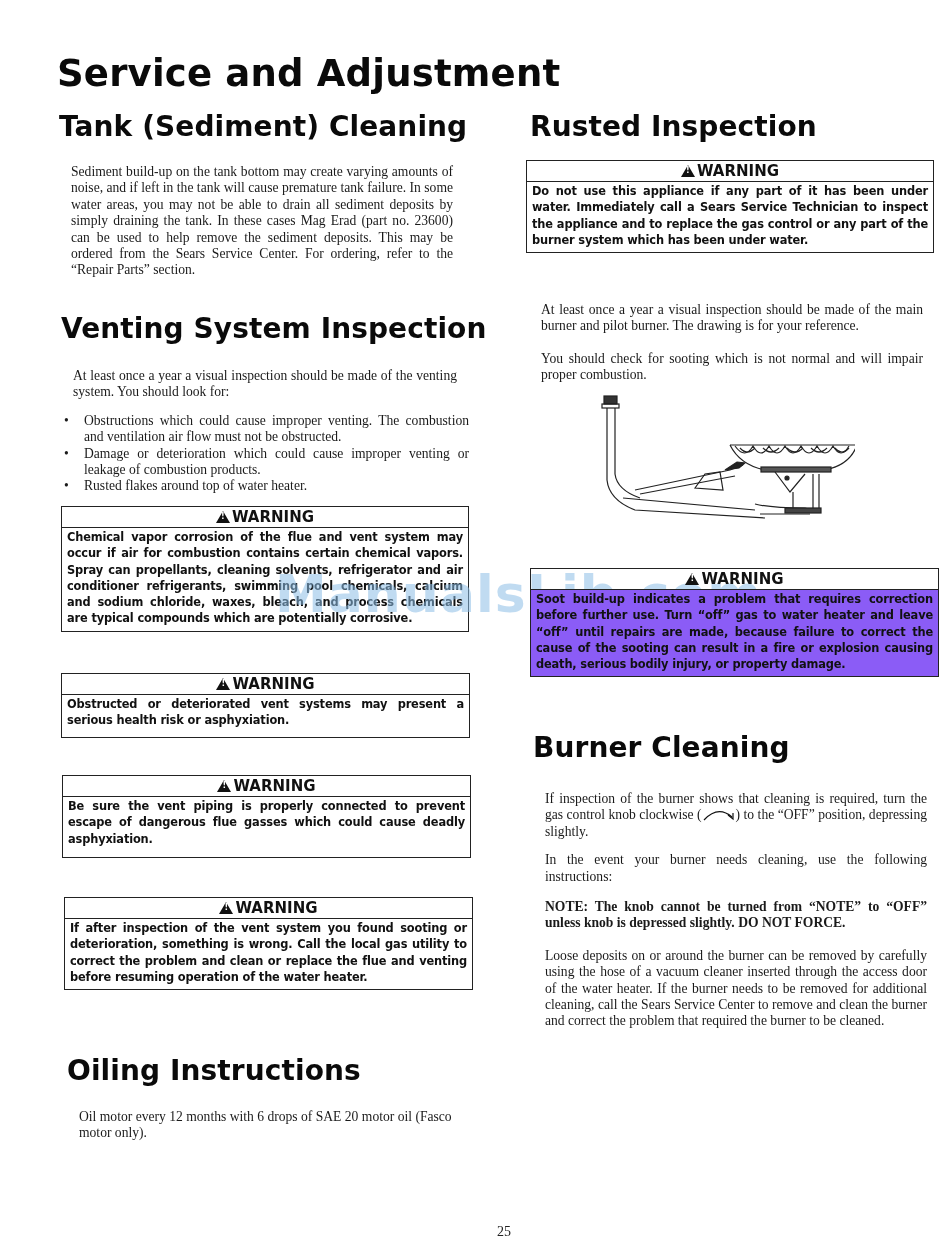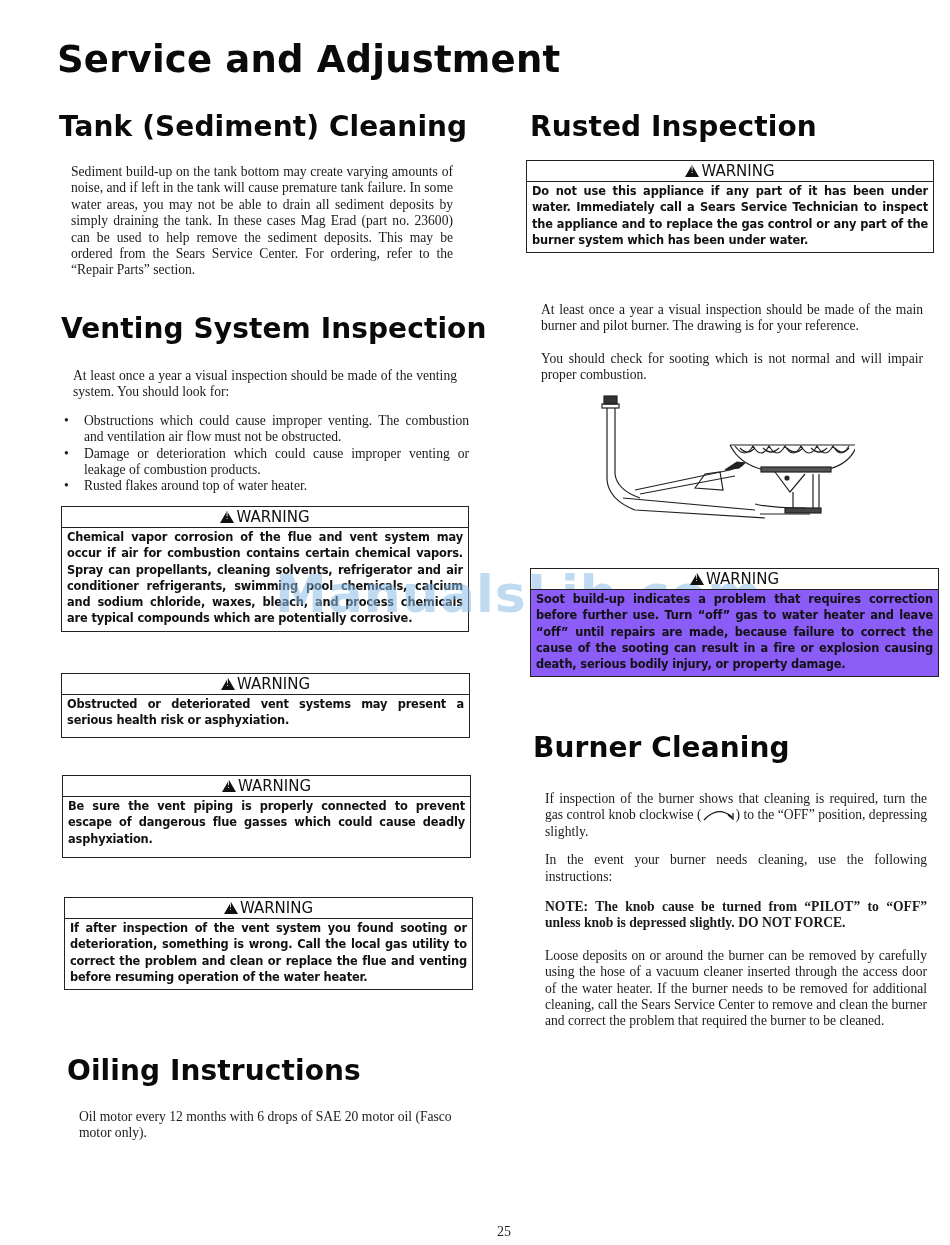--- a/index.html
+++ b/index.html
@@ -7,32 +7,32 @@
   .abs { position: absolute; }
   .h1 { font-family: "DejaVu Sans", sans-serif; font-weight: bold; font-size: 37px; letter-spacing: 0.2px; color: #0a0a0a; }
   .h2 { font-family: "DejaVu Sans", sans-serif; font-weight: bold; font-size: 28px; color: #0a0a0a; letter-spacing: 0.1px; }
   .body { font-family: "Liberation Serif", serif; font-size: 13.6px; line-height: 16.4px; color: #1a1a1a; text-align: justify; }
   .body p { margin: 12px; }
   .bold-note { font-weight: bold; }
   ul.bullets { margin: 0; padding: 0; list-style: none; }
   ul.bullets li { position: relative; padding-left: 23px; }
   ul.bullets li::before { content: "•"; position: absolute; left: 3px; top: 0; }
   .warn { border: 1.5px solid #222; background: #fff; }
-  .warn-head { border-bottom: 1.5px solid #222; text-align: center; font-family: "DejaVu Sans", sans-serif; font-weight: normal; font-size: 15px; line-height: 20px; height: 20px; }
+  .warn-head { border-bottom: 1.5px solid #222; text-align: center; font-family: "DejaVu Sans", sans-serif; font-weight: bold; font-size: 15px; line-height: 20px; height: 20px; }
   .warn-head .tri { display: inline-block; width: 0; height: 0; border-left: 7px solid transparent; border-right: 7px solid transparent; border-bottom: 12px solid #111; vertical-align: -1px; margin-right: 2px; position: relative; }
   .warn-head .tri::after { content: "!"; position: absolute; left: -2px; top: 1px; font-size: 8px; color: #fff; line-height: 10px; }
   .warn-body { font-family: "DejaVu Sans", sans-serif; font-weight: bold; font-size: 11.4px; line-height: 16.3px; padding: 1px 5px 4px 5px; text-align: justify; letter-spacing: -0.15px; }
   .watermark { font-family: "DejaVu Sans", sans-serif; font-weight: bold; font-size: 52px; color: rgba(140, 190, 230, 0.55); letter-spacing: 1px; pointer-events: none; }
   .pagenum { font-family: "Liberation Serif", serif; font-size: 14px; color: #222; }
   .knob-arrow { display: inline-block; width: 34px; height: 12px; vertical-align: -2px; }
 </style>
 </head>
 <body>
 
-<div class="abs h1" style="left:57px; top:38px;">Service and Adjustment</div>
+<div class="abs h1" style="left:57px; top:52px;">Service and Adjustment</div>
 
 <div class="abs h2" style="left:59px; top:110px;">Tank (Sediment) Cleaning</div>
 <div class="abs body" style="left:59px; top:152px; width:406px;">
   <p>Sediment build-up on the tank bottom may create varying amounts of noise, and if left in the tank will cause premature tank failure. In some water areas, you may not be able to drain all sediment deposits by simply draining the tank. In these cases Mag Erad (part no. 23600) can be used to help remove the sediment deposits. This may be ordered from the Sears Service Center. For ordering, refer to the “Repair Parts” section.</p>
 </div>
 
 <div class="abs h2" style="left:61px; top:312px;">Venting System Inspection</div>
 <div class="abs body" style="left:61px; top:356px; width:408px;">
   <p>At least once a year a visual inspection should be made of the venting system. You should look for:</p>
   <ul class="bullets">
@@ -133,17 +133,17 @@
 </div>
 
 <div class="abs h2" style="left:533px; top:731px;">Burner Cleaning</div>
 
 <div class="abs body" style="left:533px; top:775px; width:406px;">
   <p style="margin-top:16px;"><span>If inspection of the burner shows that cleaning is required, turn the gas control knob clockwise (</span><svg class="knob-arrow" viewBox="0 0 34 12">
         <path d="M2 11 Q16 -4 30 8" fill="none" stroke="#111" stroke-width="1.2"></path>
         <path d="M26 6 L31 10 L31 4" fill="none" stroke="#111" stroke-width="1.2"></path>
       </svg><span>) to the “OFF” position, depressing slightly.</span></p>
   <p>In the event your burner needs cleaning, use the following instructions:</p>
-  <p class="bold-note" style="margin-top:14px;">NOTE: The knob cause be turned from “PILOT” to “OFF” unless knob is depressed slightly. DO NOT FORCE.</p>
+  <p class="bold-note" style="margin-top:14px;">NOTE: The knob cannot be turned from “NOTE” to “OFF” unless knob is depressed slightly. DO NOT FORCE.</p>
   <p style="margin-top:16px;">Loose deposits on or around the burner can be removed by carefully using the hose of a vacuum cleaner inserted through the access door of the water heater. If the burner needs to be removed for additional cleaning, call the Sears Service Center to remove and clean the burner and correct the problem that required the burner to be cleaned.</p>
 </div>
 
 <div class="abs pagenum" style="left:497px; top:1224px;">25</div>
 
 </body></html>

